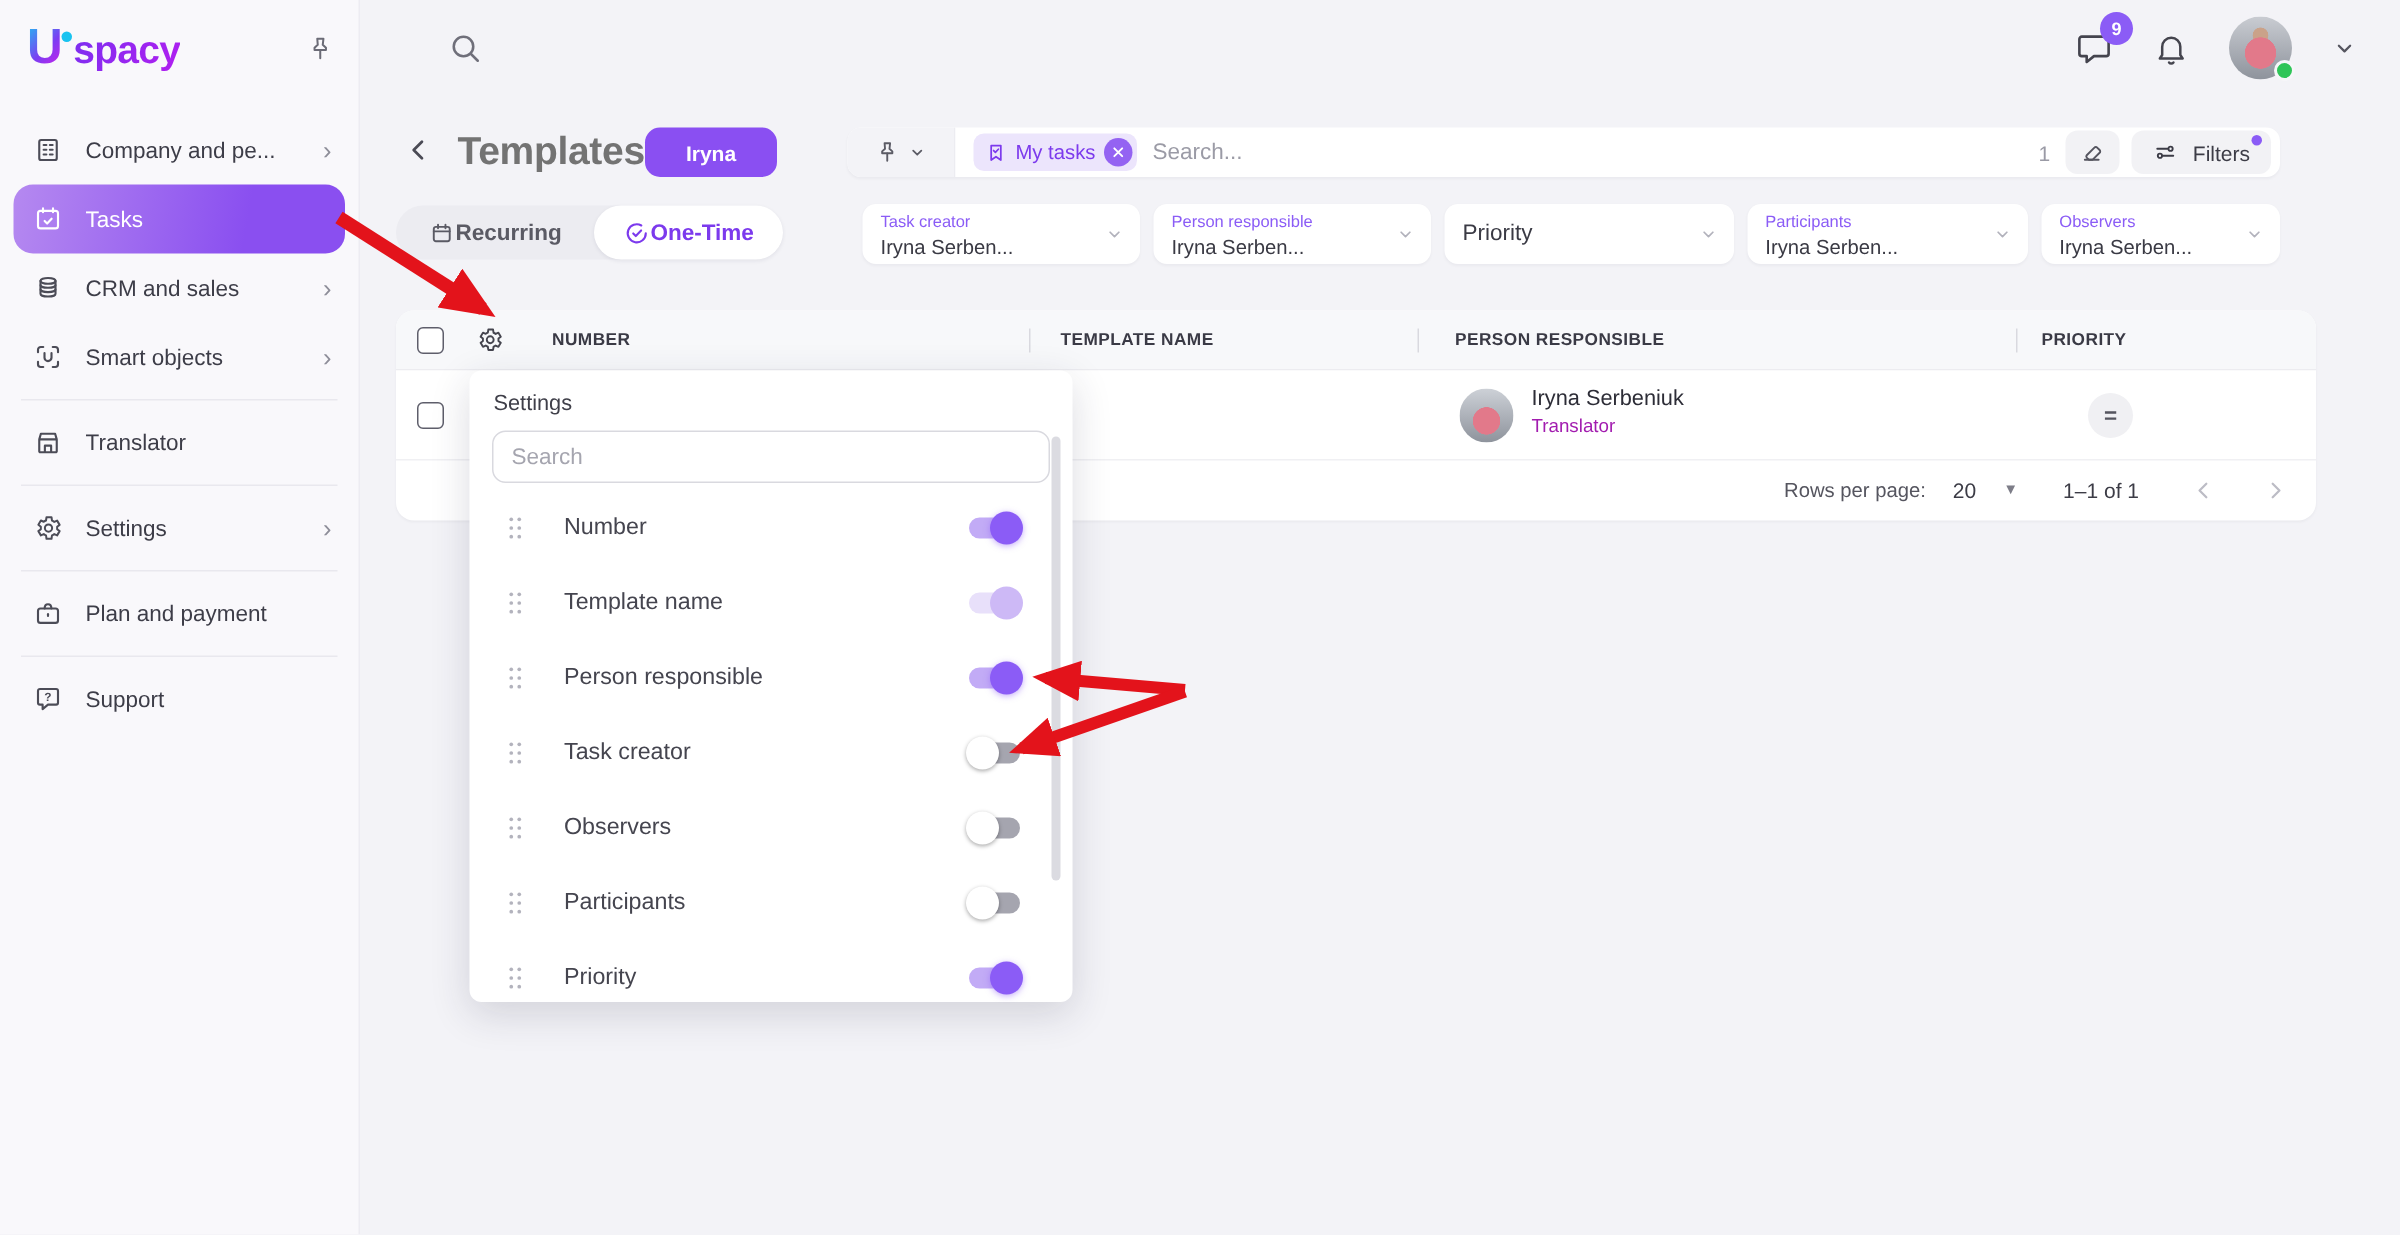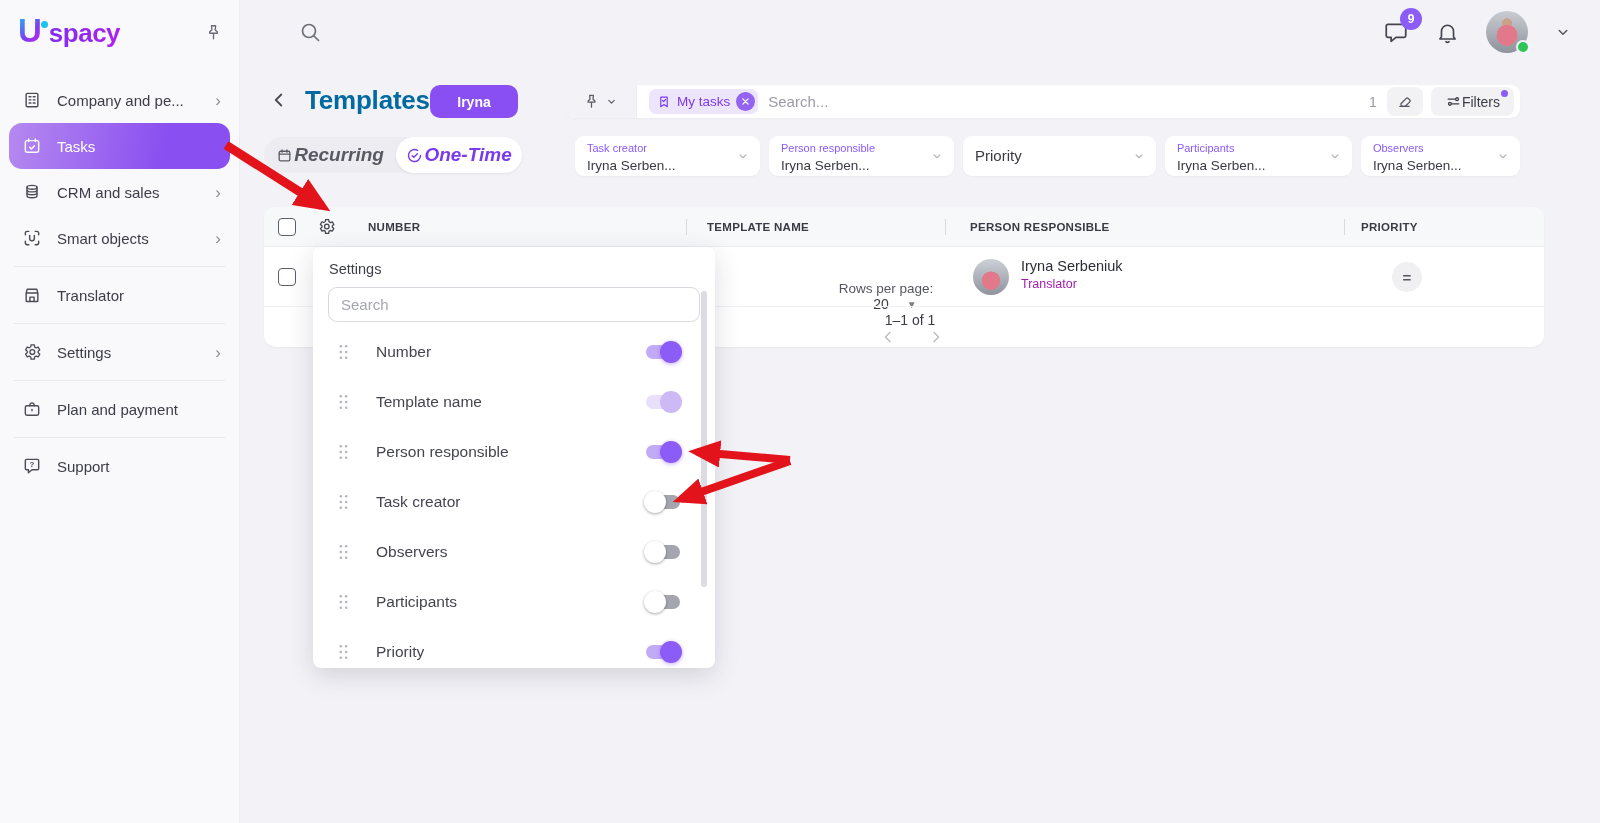--- a/index.html
+++ b/index.html
@@ -30,38 +30,38 @@
   .tb-chat { position:relative; color:#44444e; cursor:pointer; display:flex; }
   .tb-badge { position:absolute; top:-11px; right:-13px; width:22px; height:22px; border-radius:50%; background:#8b5cf6; color:#fff; font-size:12px; font-weight:700; display:flex; align-items:center; justify-content:center; }
   .tb-bell { color:#44444e; cursor:pointer; display:flex; }
   .tb-avatar { position:relative; width:42px; height:42px; border-radius:50%; cursor:pointer;
     background: radial-gradient(circle at 50% 58%, #e2798a 0 32%, transparent 33%), radial-gradient(circle at 50% 30%, #caa289 0 14%, transparent 15%), linear-gradient(180deg,#c9ccd2 0%,#8e939c 100%); }
   .tb-avatar .online-dot { position:absolute; right:-2px; bottom:-1px; width:14px; height:14px; border-radius:50%; background:#2fc558; border:2.5px solid #f6f6f9; }
   .tb-caret { color:#55555f; display:flex; cursor:pointer; }
 
   
   .back-btn { position:absolute; left:268px; top:89px; color:#4a4a55; cursor:pointer; display:flex; }
-  .page-title { position:absolute; left:305px; top:85px; font-size:26px; font-weight:700; color:#0369a1; letter-spacing:-.2px; }
+  .page-title { position:absolute; left:305px; top:85px; font-size:26px; font-weight:700; color:#737373; letter-spacing:-.2px; }
   .create-btn { position:absolute; left:430px; top:85px; width:88px; height:33px; border:none; border-radius:10px; background:#8a4ff2; color:#fff; font-size:14px; font-weight:600; font-family:inherit; cursor:pointer; }
 
   
   .filterbar { position:absolute; left:565px; top:85px; width:955px; height:33px; background:#fff; border-radius:9px; box-shadow:0 1px 2px rgba(30,30,60,.04); display:flex; align-items:center; }
   .fb-pin { height:33px; width:72px; background:#f3f3f7; border-radius:9px 0 0 9px; border-right:1px solid #ececf1; display:flex; align-items:center; justify-content:center; gap:5px; color:#5c5c66; cursor:pointer; flex:none; }
   .fb-chip { margin-left:12px; height:25px; background:#ece5fc; border-radius:7px; display:flex; align-items:center; gap:6px; padding:0 3px 0 8px; color:#7c3aed; font-size:13.5px; font-weight:500; cursor:pointer; flex:none; }
   .fb-chip .chip-x { width:19px; height:19px; border-radius:50%; background:#9463f2; color:#fff; display:flex; align-items:center; justify-content:center; cursor:pointer; }
   .fb-input { flex:1; border:none; outline:none; background:transparent; font-size:15px; color:#1d4ed8; padding:0 10px; font-family:inherit; }
   .fb-input::placeholder { color:#9b9ba6; }
   .fb-count { color:#9a9aa5; font-size:14px; margin-right:10px; }
   .fb-eraser { width:36px; height:29px; border-radius:8px; background:#f2f2f5; display:flex; align-items:center; justify-content:center; color:#55555f; cursor:pointer; margin-right:8px; flex:none; }
-  .fb-filters { position:relative; height:29px; border-radius:8px; background:#f2f2f5; display:flex; align-items:center; padding:0 14px; color:#3c3c46; font-size:14px; cursor:pointer; margin-right:6px; flex:none; }
+  .fb-filters { position:relative; height:29px; border-radius:8px; background:#f2f2f5; display:flex; align-items:center; gap:10px; padding:0 14px; color:#3c3c46; font-size:14px; cursor:pointer; margin-right:6px; flex:none; }
   .fb-filters .fdot { position:absolute; top:3px; right:6px; width:7px; height:7px; border-radius:50%; background:#8b5cf6; }
 
   
   .tabbar { position:absolute; left:264px; top:137px; height:36px; width:258px; background:#ececf1; border-radius:18px; display:flex; align-items:center; }
-  .tab { height:36px; display:flex; align-items:center; justify-content:center; gap:1px; font-size:19px; font-weight:600; cursor:pointer; border-radius:18px;font-style:italic; }
+  .tab { height:36px; display:flex; align-items:center; justify-content:center; gap:1px; font-size:15px; font-weight:600; cursor:pointer; border-radius:18px; }
   .tab.recurring { flex:1.05; color:#5a5a64; }
   .tab.onetime { flex:1; background:#fff; color:#7c3aed; box-shadow:0 1px 3px rgba(30,30,60,.08); }
 
   
   .fselects { position:absolute; left:575px; top:136px; width:945px; height:40px; display:flex; gap:9px; }
   .fbox { background:#fff; border-radius:9px; box-shadow:0 1px 2px rgba(30,30,60,.04); display:flex; align-items:center; padding:0 10px 0 12px; cursor:pointer; }
   .fbox .ftexts { flex:1; overflow:hidden; }
   .fbox .fl { font-size:11px; color:#8b5cf6; margin-bottom:2px; white-space:nowrap; }
   .fbox .fv { font-size:13.5px; color:#3a3a44; white-space:nowrap; }
   .fbox.plain .fv { font-size:15px; }
@@ -82,21 +82,21 @@
   .th-div3 { margin-left:24px; }
   .th-priority { margin-left:16px; flex:1; }
   .trow { position:relative; height:60px; border-bottom:1px solid #f0f0f3; display:flex; align-items:center; cursor:pointer; }
   .trow .checkbox { margin-left:14px; }
   .row-avatar { position:absolute; left:709px; top:12px; width:36px; height:36px; border-radius:50%;
     background: radial-gradient(circle at 50% 60%, #e2798a 0 32%, transparent 33%), linear-gradient(180deg,#cdd1d7 0%,#8e939c 100%); }
   .row-person { position:absolute; left:757px; top:11px; }
   .row-name { font-size:14.5px; color:#2d2d37; }
   .row-role { font-size:12.5px; color:#a21caf; margin-top:3px; }
   .prio-chip { position:absolute; left:1128px; top:15px; width:30px; height:30px; border-radius:50%; background:#f0f0f3; color:#55555f; font-size:15px; font-weight:700; display:flex; align-items:center; justify-content:center; }
-  .tfoot { height:39px; display:flex; align-items:center; justify-content:flex-end; padding-right:18px; font-size:13.5px; color:#55555f;flex-direction:column; }
+  .tfoot { height:39px; display:flex; align-items:center; justify-content:flex-end; padding-right:18px; font-size:13.5px; color:#55555f; }
   .tfoot .rpp-label { margin-right:18px; }
   .rpp-select { display:flex; align-items:center; gap:18px; color:#3c3c46; font-size:14px; cursor:pointer; }
   .rpp-caret { color:#7d7d88; font-size:10px; }
   .tfoot .range { margin-left:30px; color:#3c3c46; font-size:14px; }
   .pg-nav { display:flex; align-items:center; gap:30px; margin-left:34px; color:#bcbcc5; }
   .pg-nav span { cursor:pointer; display:flex; }
 
   
   .popover { position:absolute; left:313px; top:247px; width:402px; height:421px; background:#fff; border-radius:8px; box-shadow:0 8px 26px rgba(40,40,70,.16); z-index:40; }
   .pop-title { padding:14px 16px 10px 16px; font-size:14.5px; color:#3f3f49; }

